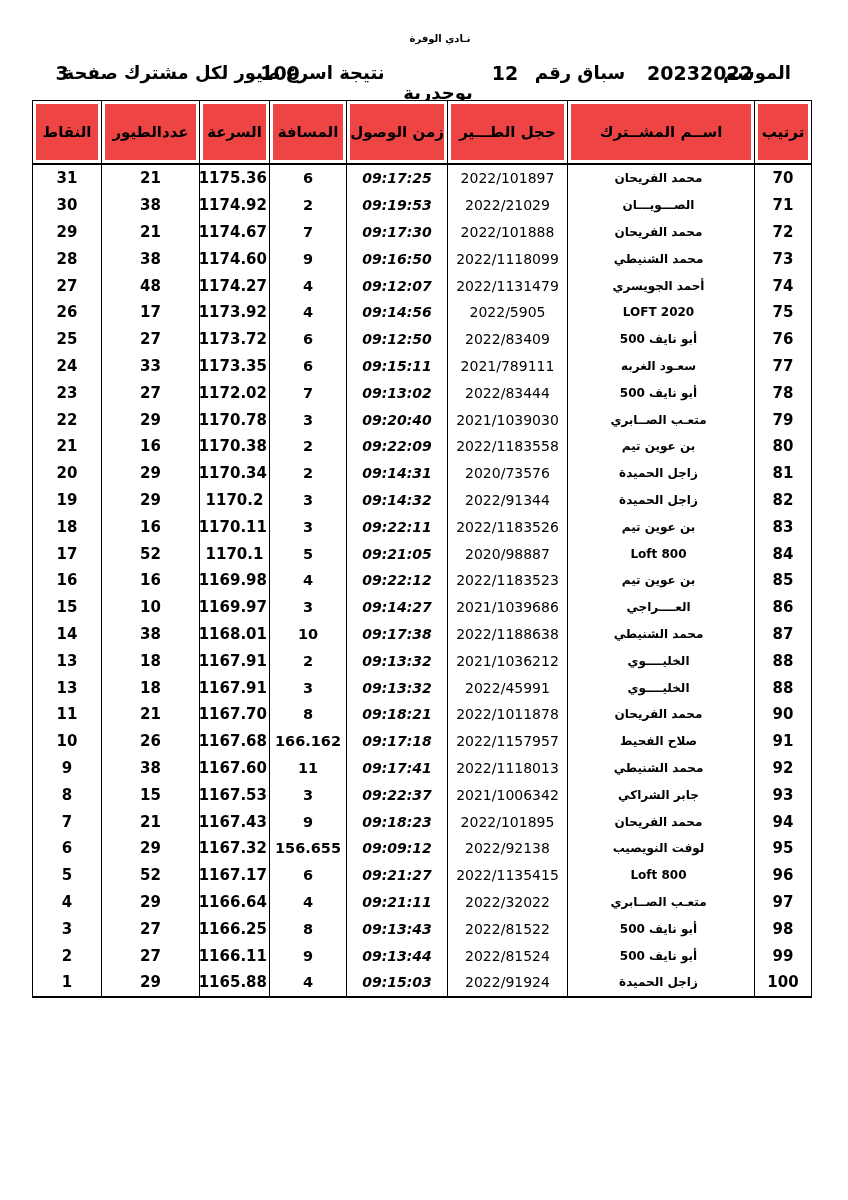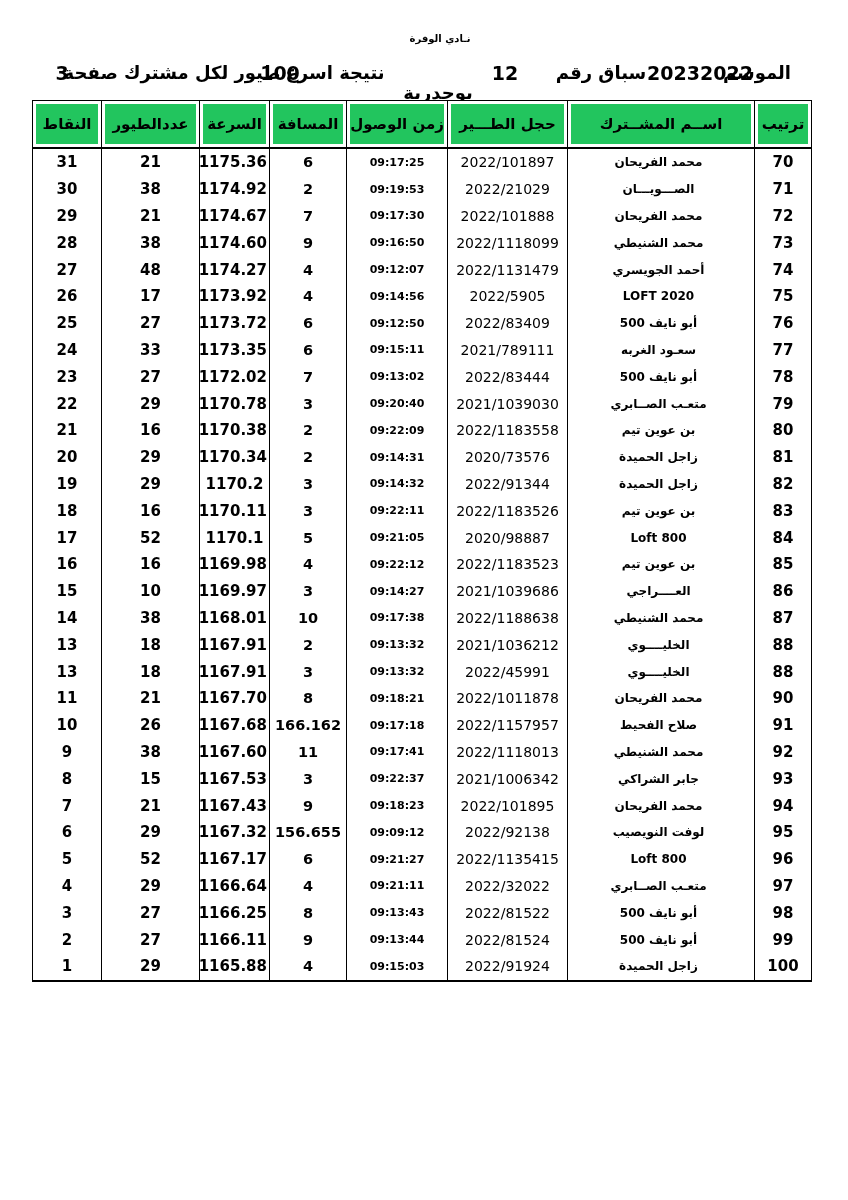--- a/index.html
+++ b/index.html
@@ -42,21 +42,21 @@
     position: absolute;
     top: 4px;
     transform: translateX(-50%);
     white-space: nowrap;
     font-weight: bold;
   }
   .info-label { font-size: 18px; }
   .info-num   { font-size: 19px; top: 1px; }
   .seg-season-label { left: 757px; }
   .seg-season-value { left: 700px; }
-  .seg-race-label   { left: 601px; }
+  .seg-race-label   { left: 580px; }
   .seg-race-value   { left: 505px; }
   .seg-location     { left: 438px; margin-top: 20px; }
   .seg-result-label { left: 335px; }
   .seg-result-value { left: 280px; }
   .seg-per-label    { left: 172px; }
   .seg-page-value   { left: 62px;  }
   
   table.results {
     position: absolute;
     top: 100px;
@@ -64,29 +64,29 @@
     width: 779px;
     border-collapse: collapse;
     table-layout: fixed;
     direction: rtl;
     border-left: 1px solid #000;
     border-right: 1px solid #000;
     border-bottom: 2px solid #000;
   }
   .results thead th {
     height: 38px;
-    background: #22c55e;
+    background: #ef4444;
     box-shadow: inset 0 0 0 3px #ffffff;
     border: 1px solid #000;
     border-bottom: 2px solid #000;
     font-size: 15px;
     font-weight: bold;
     text-align: center;
     vertical-align: middle;
-    padding: 4px 2px;
+    padding: 12px 2px;
     white-space: nowrap;
     overflow: hidden;
   }
   .results td {
     height: 26.8px;
     border-left: 1px solid #000;
     border-right: 1px solid #000;
     font-size: 15px;
     font-weight: bold;
     text-align: center;
@@ -100,21 +100,22 @@
     padding-right: 7px;
     font-size: 12px;
   }
   .results td.col-ring {
     font-weight: normal;
     font-size: 14px;
     direction: ltr;
   }
   .results td.col-time {
     direction: ltr;
-    font-size: 11px;
+    font-size: 14px;
+    font-style: italic;
   }
   .results td.col-distance { font-size: 14.5px; }
   
   .w-rank     { width: 57px; }
   .w-name     { width: 187px; }
   .w-ring     { width: 120px; }
   .w-time     { width: 101px; }
   .w-distance { width: 77px; }
   .w-speed    { width: 70px; }
   .w-birds    { width: 98px; }

